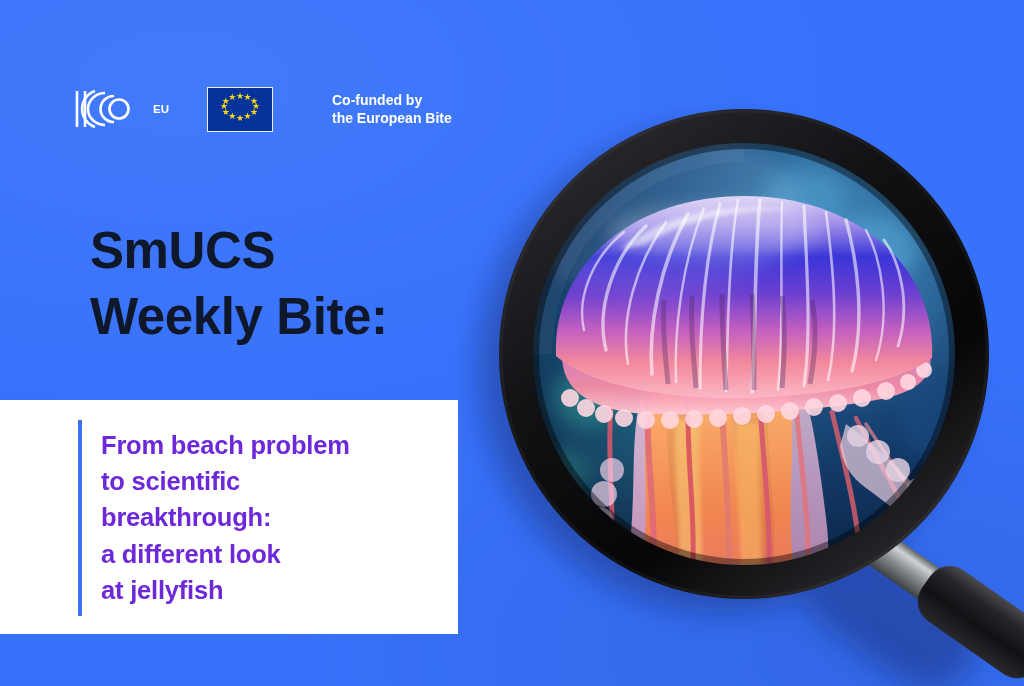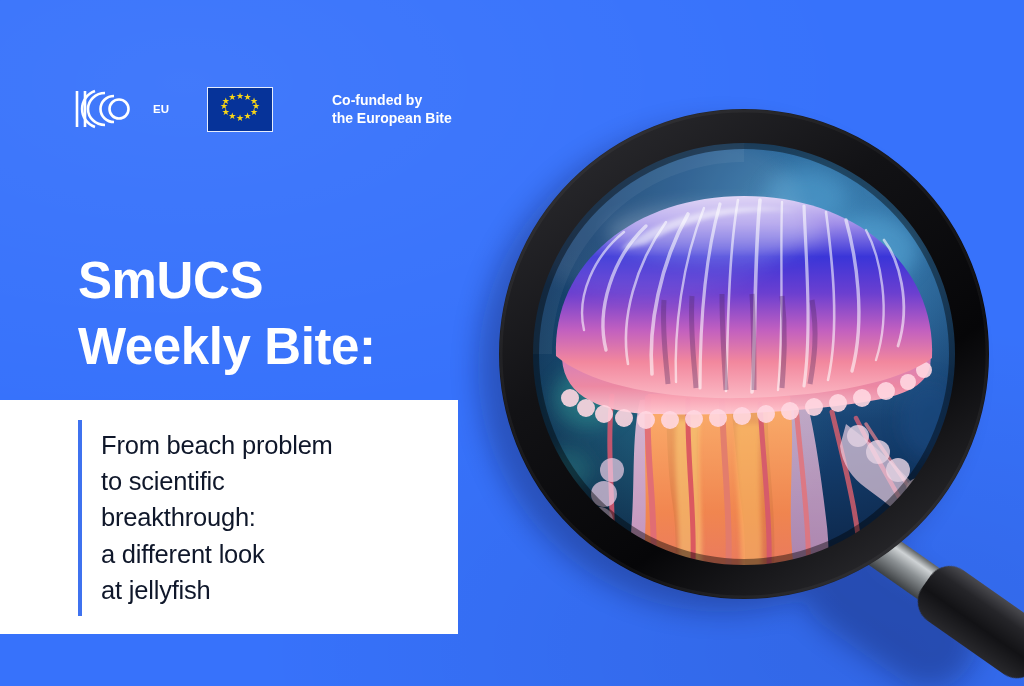--- a/index.html
+++ b/index.html
@@ -97,29 +97,28 @@
     font-weight: bold;
     font-size: 14px;
     line-height: 1.25;
     white-space: nowrap;
     margin-left: 48px;
   }
 
   
   .headline {
     position: absolute;
-    left: 78px;
+    left: 90px;
     top: 218px;
-    color: #ffffff;
+    color: #0f172a;
     font-size: 51px;
     font-weight: bold;
     line-height: 1.30;
     letter-spacing: -0.4px;
     white-space: pre-line;
-    margin-top: 30px;
   }
 
   
   .card {
     position: absolute;
     left: 0;
     top: 400px;
     width: 458px;
     height: 234px;
     background: #ffffff;
@@ -130,23 +129,23 @@
     top: 20px;
     width: 4px;
     height: 196px;
     background: #3f72ef;
   }
   .card-text {
     position: absolute;
     left: 101px;
     top: 27px;
     right: 8px;
-    color: #0f172a;
+    color: #6d28d9;
     font-size: 25.5px;
-    font-weight: normal;
+    font-weight: bold;
     line-height: 1.42;
     letter-spacing: -0.2px;
     white-space: pre-line;
   }
 
   
   .magnifier {
     position: absolute;
     left: 0;
     top: 0;

